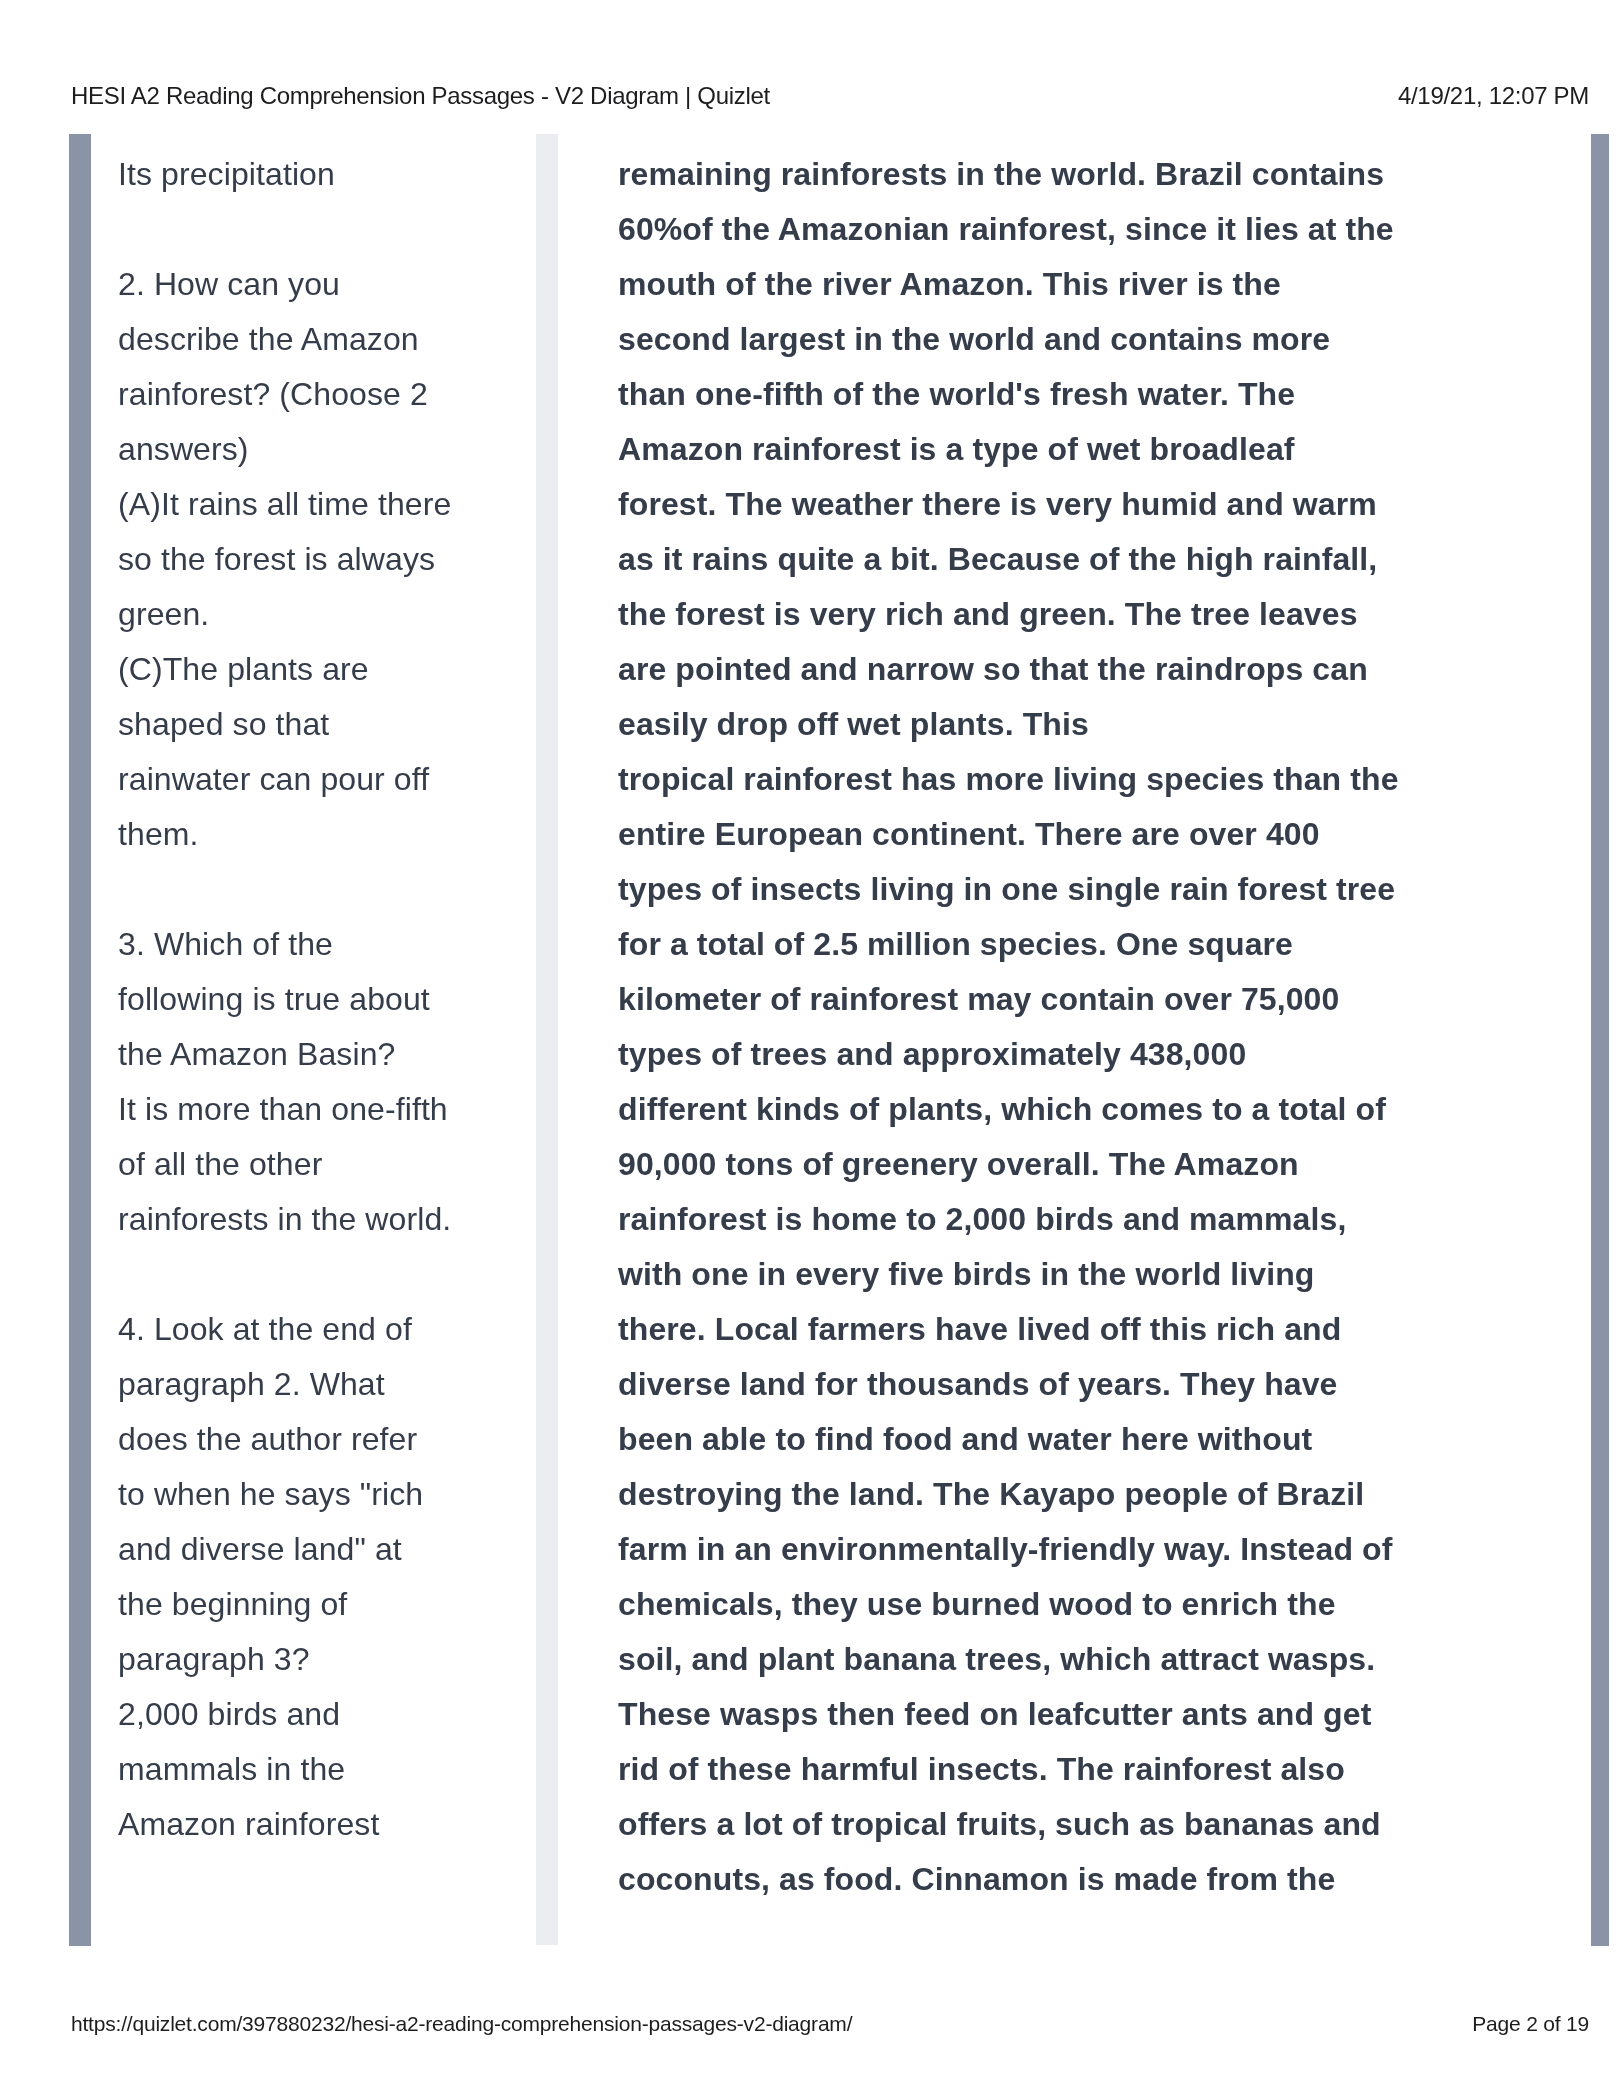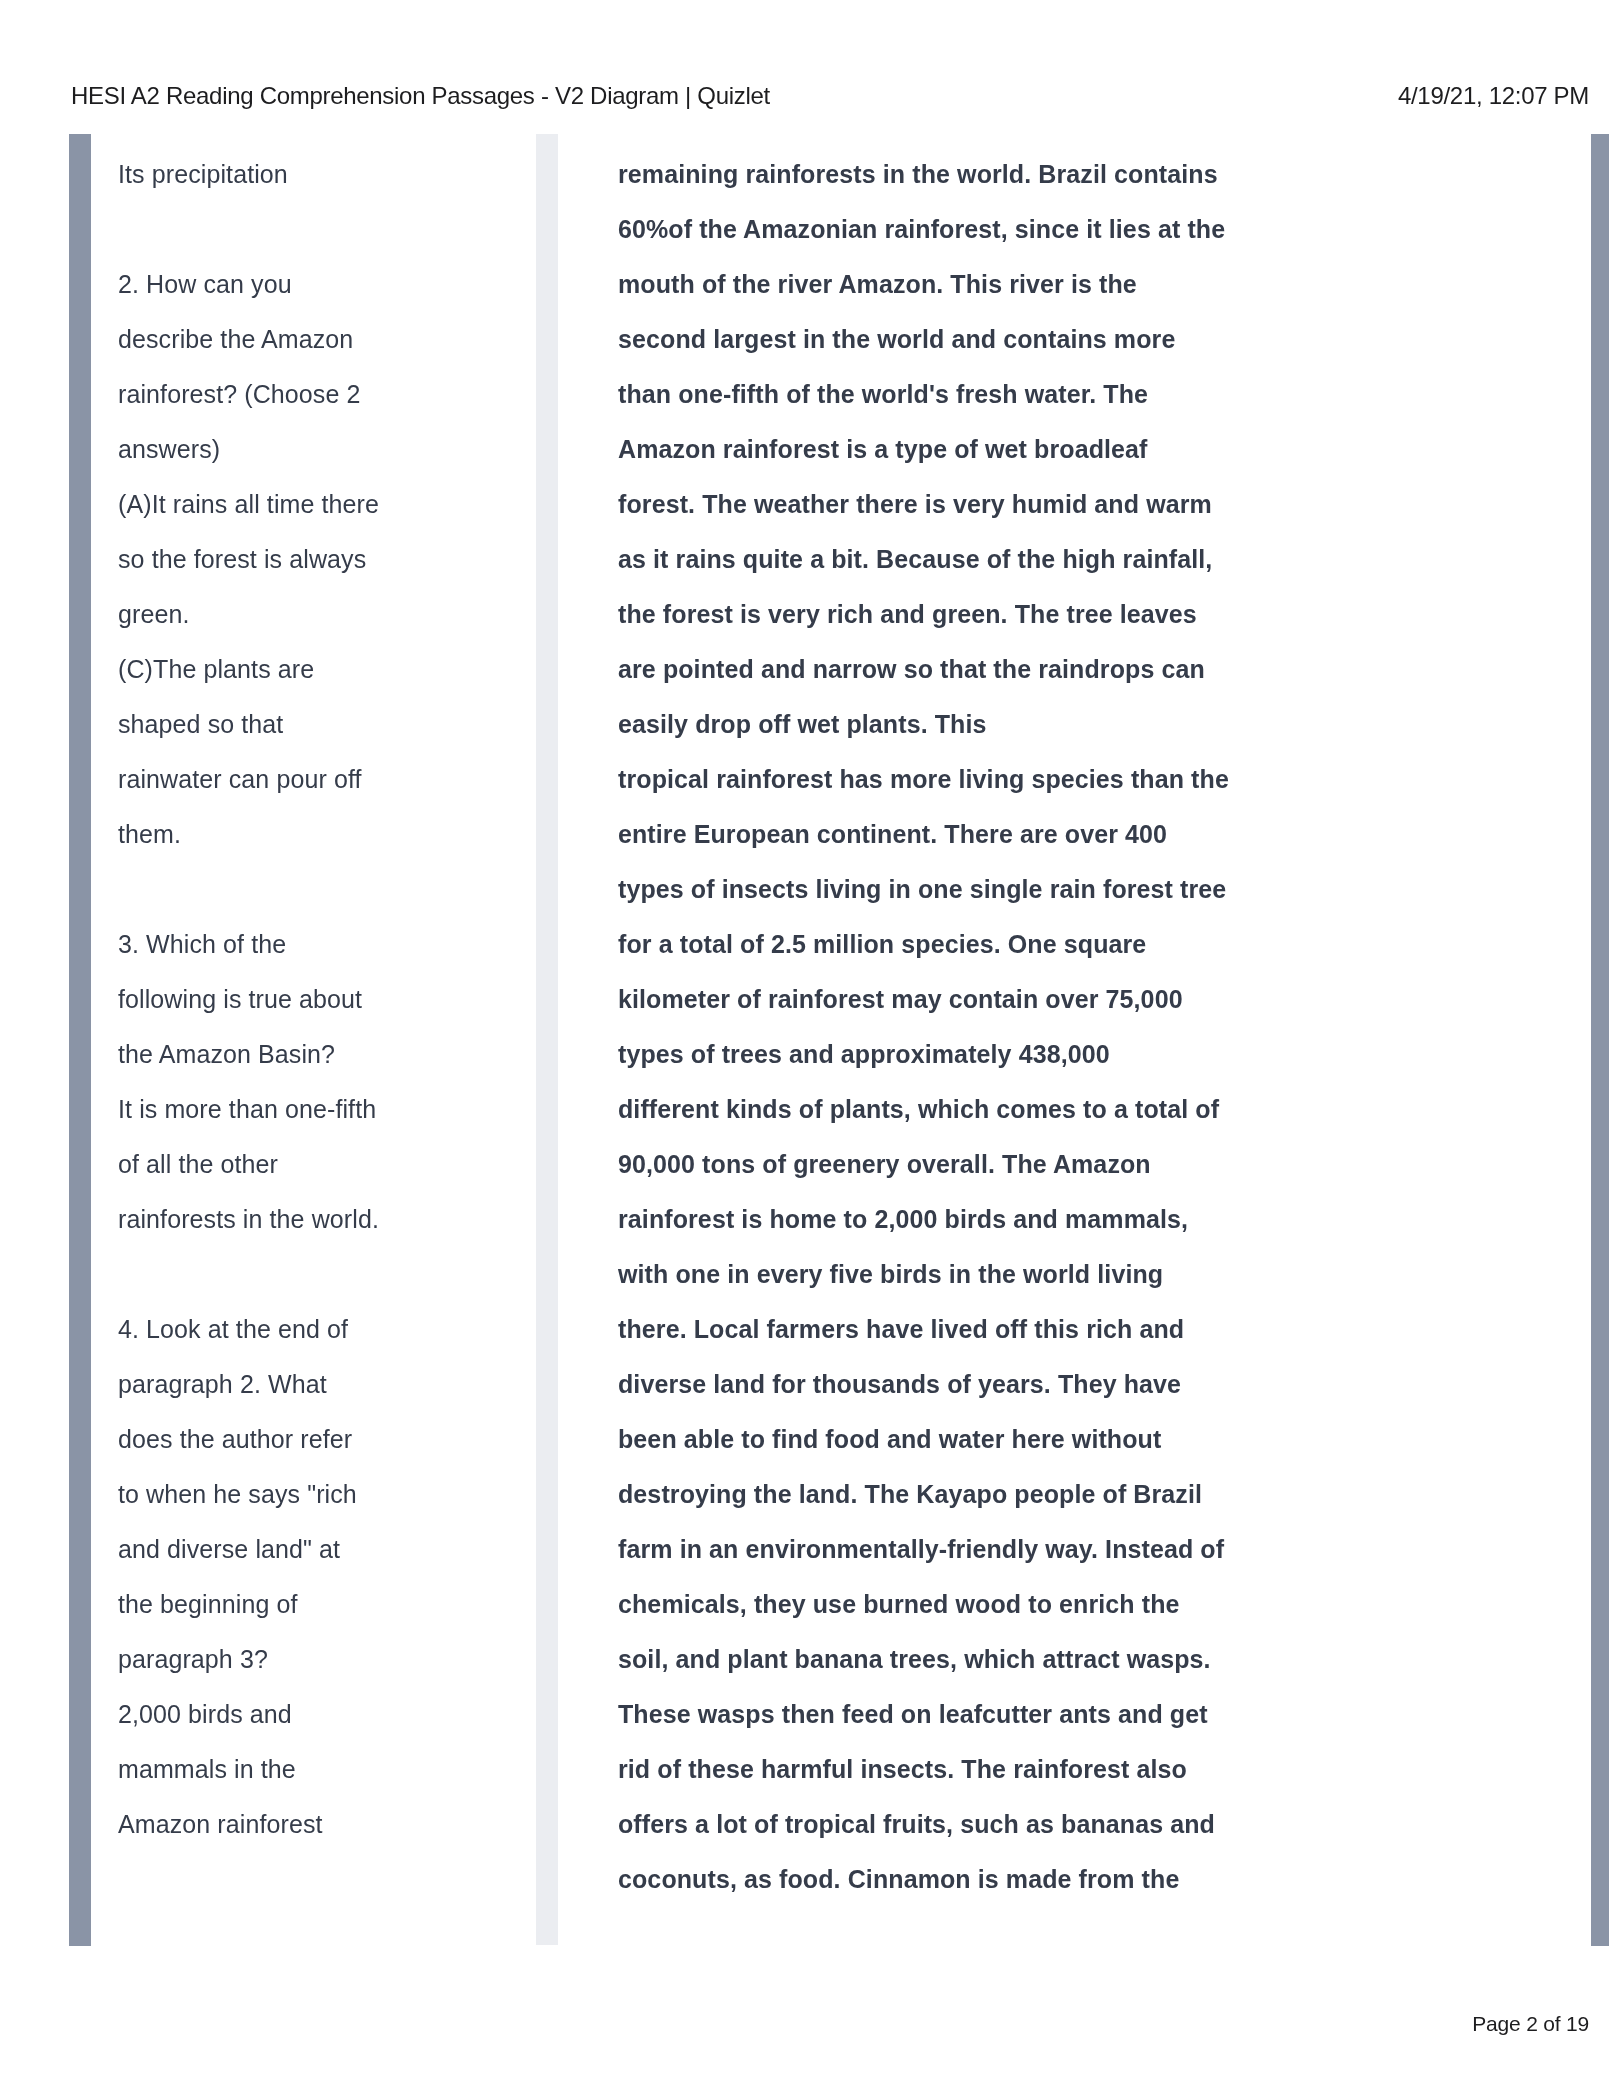--- a/index.html
+++ b/index.html
@@ -62,21 +62,21 @@
     left: 1569px;
     top: 112px;
     width: 3px;
     height: 1812px;
     background: var(--side_border);
   }
   
   .col-text {
     position: absolute;
     top: 114px;
-    font-size: 25px;
+    font-size: 32px;
     line-height: 55px;
     color: var(--body_text);
     white-space: pre;           
     letter-spacing: 0.1px;
   }
   .questions-col { left: 85px;  }
   .passage-col   { left: 585px; font-weight: bold; }
   
   .print-footer-url {
     position: absolute;
@@ -172,16 +172,17 @@
 been able to find food and water here without
 destroying the land. The Kayapo people of Brazil
 farm in an environmentally-friendly way. Instead of
 chemicals, they use burned wood to enrich the
 soil, and plant banana trees, which attract wasps.
 These wasps then feed on leafcutter ants and get
 rid of these harmful insects. The rainforest also
 offers a lot of tropical fruits, such as bananas and
 coconuts, as food. Cinnamon is made from the</div>
 
+  <div class="print-footer-url">https://quizlet.com/397880232/hesi-a2-reading-comprehension-passages-v2-diagram/</div>
 
   <div class="print-footer-page">Page 2 of 19</div>
 
 </div>
 
 </body></html>

